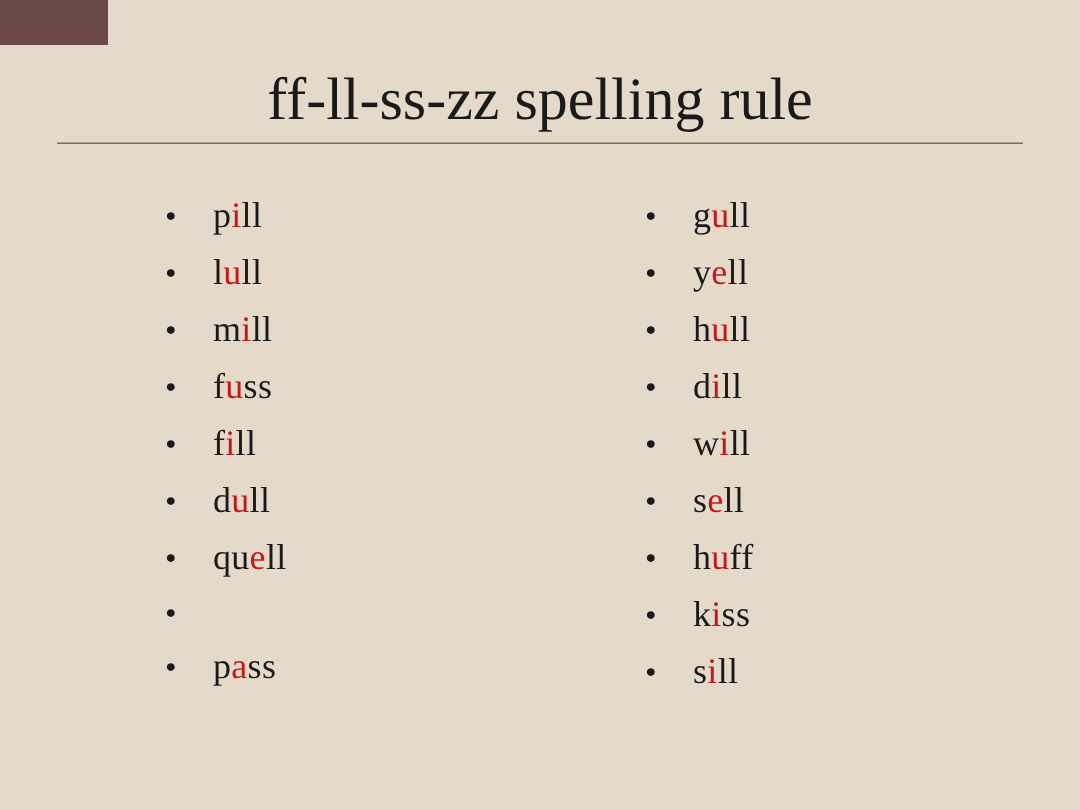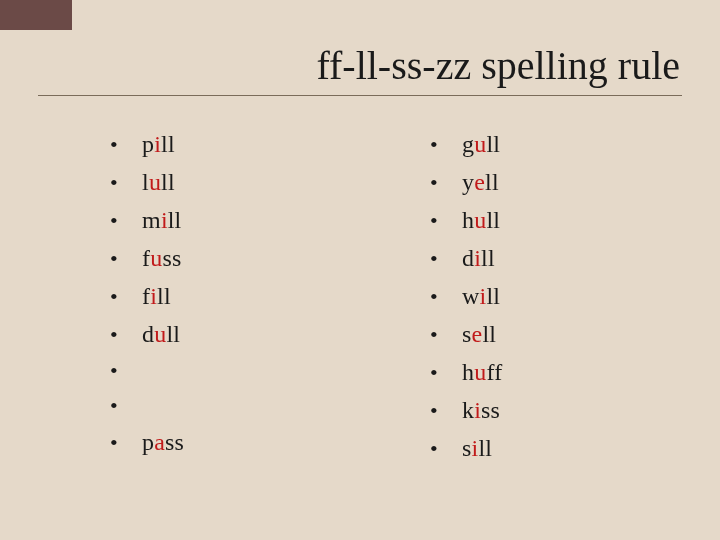--- a/index.html
+++ b/index.html
@@ -21,21 +21,21 @@
     background: #6b4a47;
   }
   .slide {
     position: relative;
     width: 100%;
     height: 100%;
     box-sizing: border-box;
     padding-top: 42px;
   }
   .title {
-    text-align: right;
+    text-align: center;
     font-size: 40px;
     font-weight: 400;
     margin: 0 40px 6px 40px;
   }
   .rule {
     border: none;
     border-top: 1px solid #7a6c5a;
     margin: 6px 38px 0 38px;
   }
   .columns {
@@ -105,20 +105,21 @@
       <div class="item">
         <span class="bullet">•</span>
         <span class="word"><span>f</span><span class="vowel">i</span><span>ll</span></span>
       </div>
       <div class="item">
         <span class="bullet">•</span>
         <span class="word"><span>d</span><span class="vowel">u</span><span>ll</span></span>
       </div>
       <div class="item">
         <span class="bullet">•</span>
+        <span class="word"><span>qu</span><span class="vowel">e</span><span>ll</span></span>
       </div>
       <div class="item">
         <span class="bullet">•</span>
       </div>
       <div class="item">
         <span class="bullet">•</span>
         <span class="word"><span>p</span><span class="vowel">a</span><span>ss</span></span>
       </div>
     </div>
 

